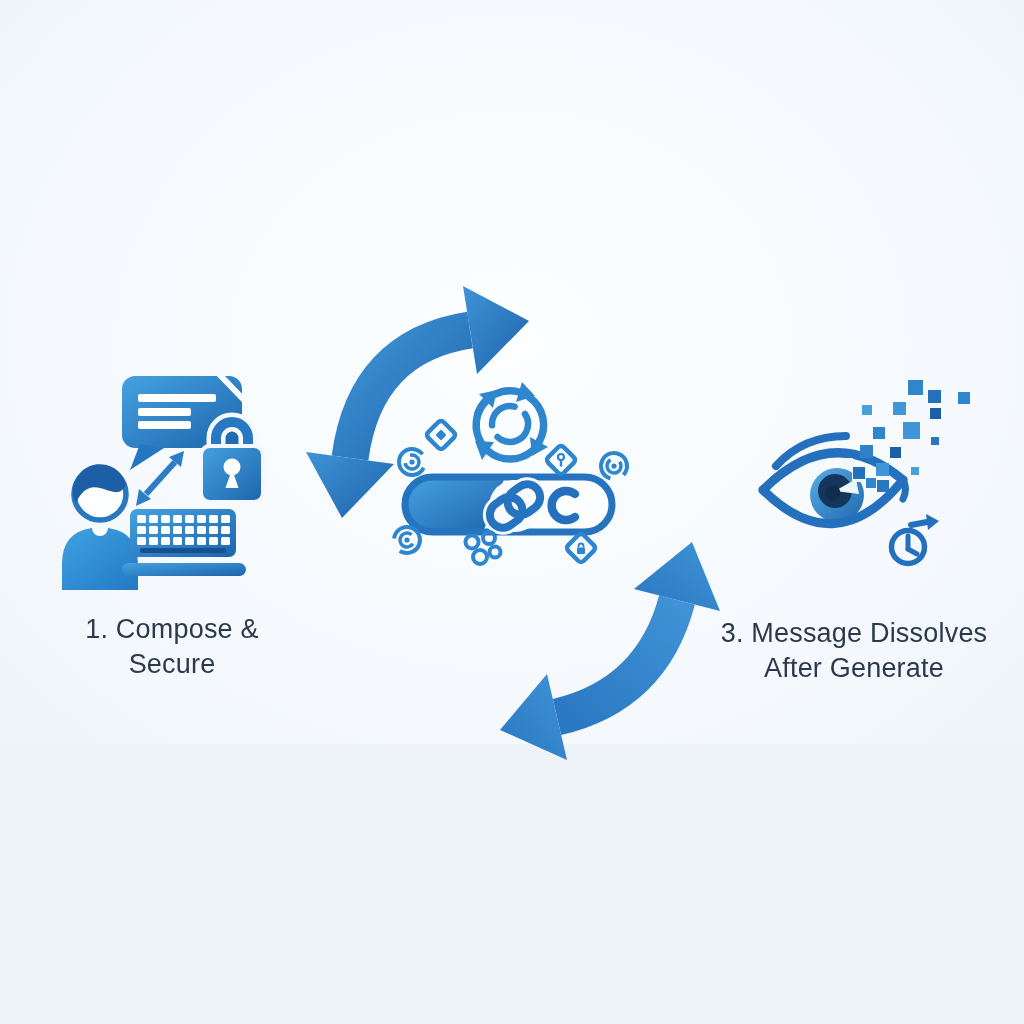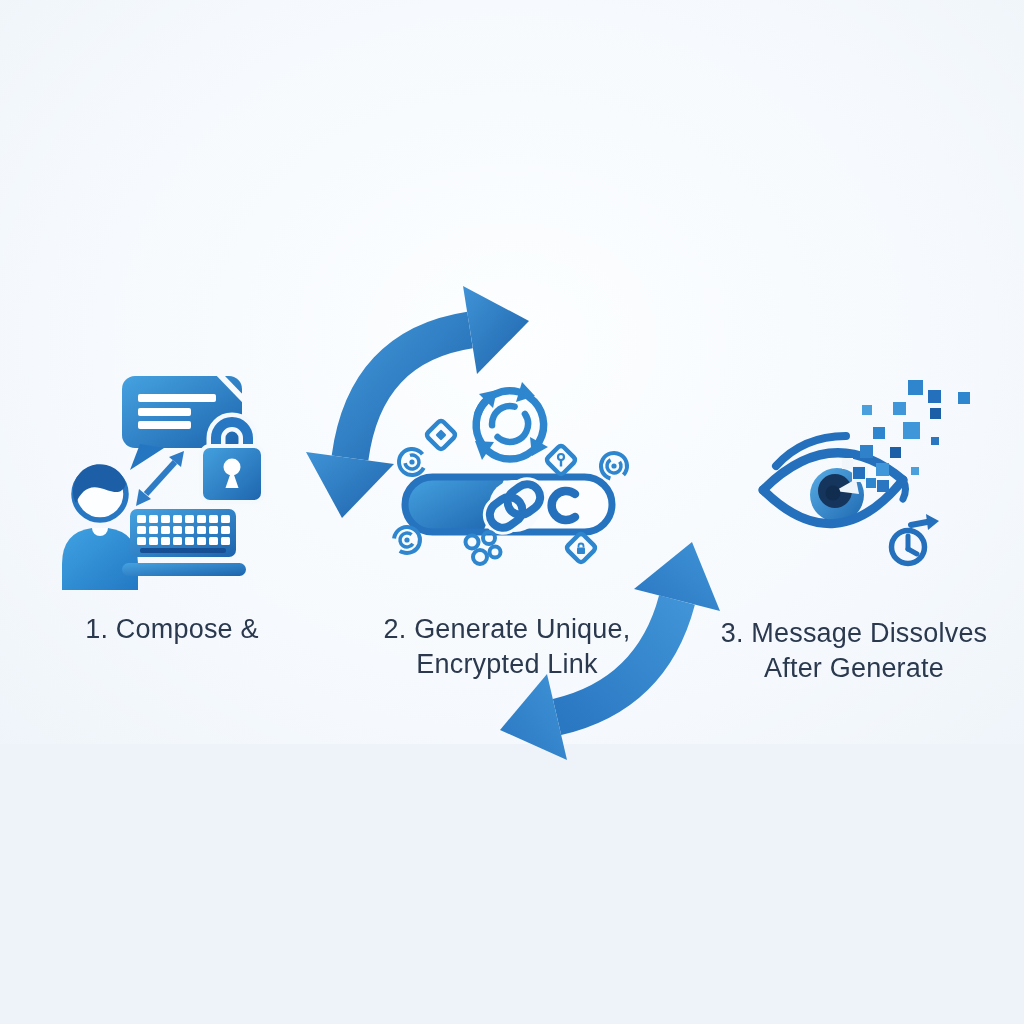--- a/index.html
+++ b/index.html
@@ -255,25 +255,22 @@
 
     <g stroke="#2470bc" fill="none" stroke-linecap="round">
       <circle cx="152" cy="181" r="16.5" stroke-width="5.5"></circle>
       <path d="M 152 183 V 170" stroke-width="5"></path>
       <path d="M 152 183 L 161 188" stroke-width="5"></path>
     </g>
   </svg>
 
   <div class="step-label" style="left:32px;top:612px;width:280px;">
     <span>1. Compose &amp;</span>
+    <span>Secure</span>
   </div>
 
-  <div class="step-label" style="left:357px;top:612px;width:300px;">
-    <span>2. Generate Unique,</span>
-    <span>Encrypted Link</span>
-  </div>
 
   <div class="step-label" style="left:704px;top:616px;width:300px;">
     <span>3. Message Dissolves</span>
     <span>After Generate</span>
   </div>
 
 </div>
 
 </body></html>

